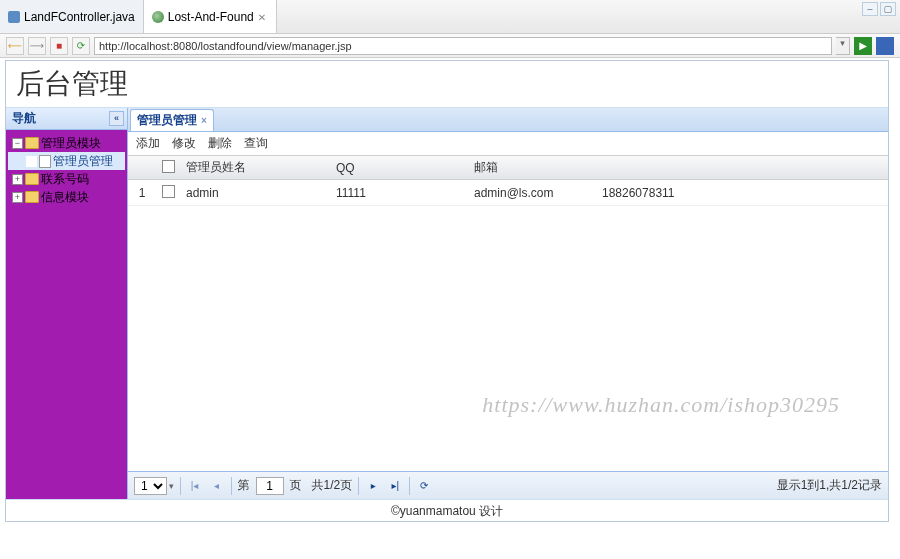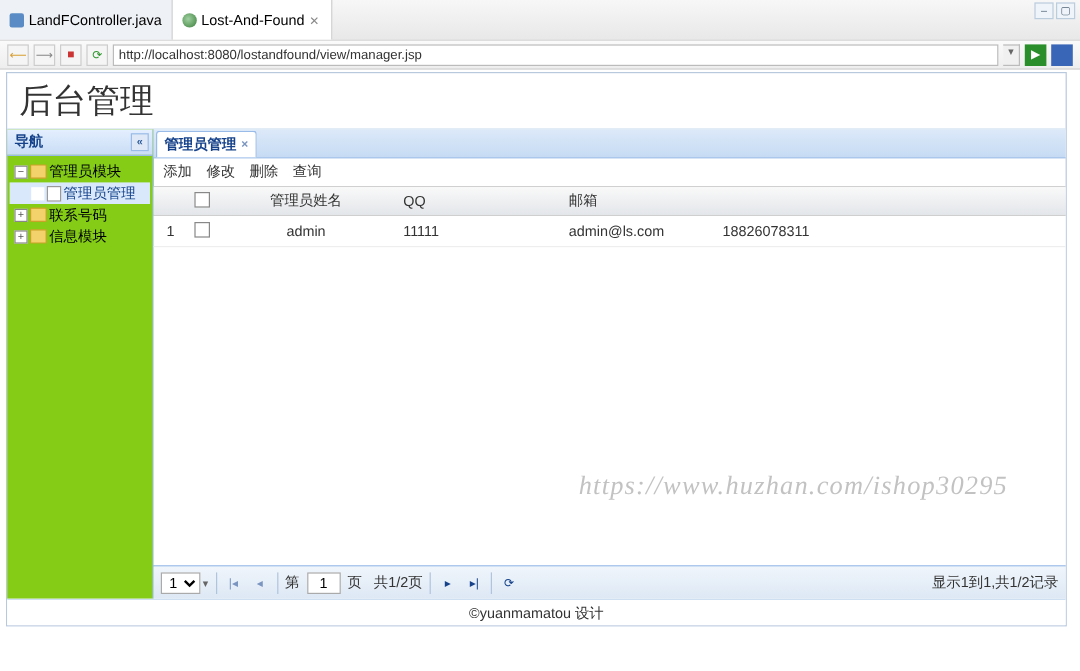--- a/index.html
+++ b/index.html
@@ -29,21 +29,21 @@
 .page-wrap { padding: 2px 11px 0 5px; }
 .page-frame { border: 1px solid #b8c9de; background: #fff; height: 462px; display: flex; flex-direction: column; }
 
 .page-header { padding: 4px 10px; }
 .page-title { font-size: 28px; font-family: SimSun, serif; color: #333; }
 .greet-row { text-align: right; padding: 4px 14px 6px 0; color: #333; }
 .greet-row a { color: #36c; text-decoration: none; }
 
 .layout-body { flex: 1; display: flex; border-top: 1px solid #cddff0; }
 
-.nav-panel { width: 122px; border-right: 1px solid #99bbe8; display: flex; flex-direction: column; background: #84cc16; }
+.nav-panel { width: 122px; border-right: 1px solid #99bbe8; display: flex; flex-direction: column; background: #a21caf; }
 .panel-header { height: 22px; background: linear-gradient(#e4efff,#c9ddf5); border-bottom: 1px solid #99bbe8; display: flex; align-items: center; padding: 0 6px; color: #15428b; font-weight: bold; position: relative; }
 .collapse-btn { position: absolute; right: 3px; top: 3px; width: 15px; height: 15px; border: 1px solid #99bbe8; background: #dfe8f6; text-align: center; font-size: 9px; color: #2a5a9a; line-height: 13px; }
 
 .tree { padding: 4px 2px; }
 .tree-node { display: flex; align-items: center; height: 18px; padding-left: 4px; cursor: pointer; gap: 2px; }
 .tree-node.depth1 { padding-left: 18px; }
 .tree-toggle { width: 11px; height: 11px; border: 1px solid #888; font-size: 9px; line-height: 9px; text-align: center; color: #555; background: #fff; }
 .tree-toggle.blank { border: none; }
 .folder-icon { width: 14px; height: 12px; background: #f3d16b; border: 1px solid #c9a227; border-radius: 1px; }
 .file-icon { width: 12px; height: 13px; background: #fff; border: 1px solid #999; position: relative; }
@@ -57,21 +57,21 @@
 .main-tab-close { font-size: 10px; color: #7a95c0; cursor: pointer; }
 
 .action-bar { height: 24px; display: flex; align-items: center; gap: 12px; padding: 0 8px; border-bottom: 1px solid #d0d0d0; }
 .action-link { color: #333; cursor: pointer; }
 
 .grid { flex: 1; display: flex; flex-direction: column; }
 .grid-header { height: 24px; background: linear-gradient(#f9f9f9,#e3e6ea); border-bottom: 1px solid #cfcfcf; display: flex; align-items: center; }
 .col { padding: 0 6px; color: #333; }
 .col-num { width: 28px; text-align: center; }
 .col-chk { width: 24px; text-align: center; }
-.col-name { width: 150px; text-align: center; }
+.col-name { width: 150px; }
 .col-qq { width: 138px; }
 .col-email { width: 128px; }
 .col-phone { flex: 1; }
 
 .grid-row { height: 26px; display: flex; align-items: center; border-bottom: 1px solid #eee; }
 .grid-body { flex: 1; background: #fff; }
 
 .chk { width: 13px; height: 13px; border: 1px solid #888; background: #fff; display: inline-block; }
 
 .pager { height: 28px; background: linear-gradient(#f0f5fb,#dde8f5); border-top: 1px solid #99bbe8; display: flex; align-items: center; padding: 0 6px; gap: 6px; color: #333; }

